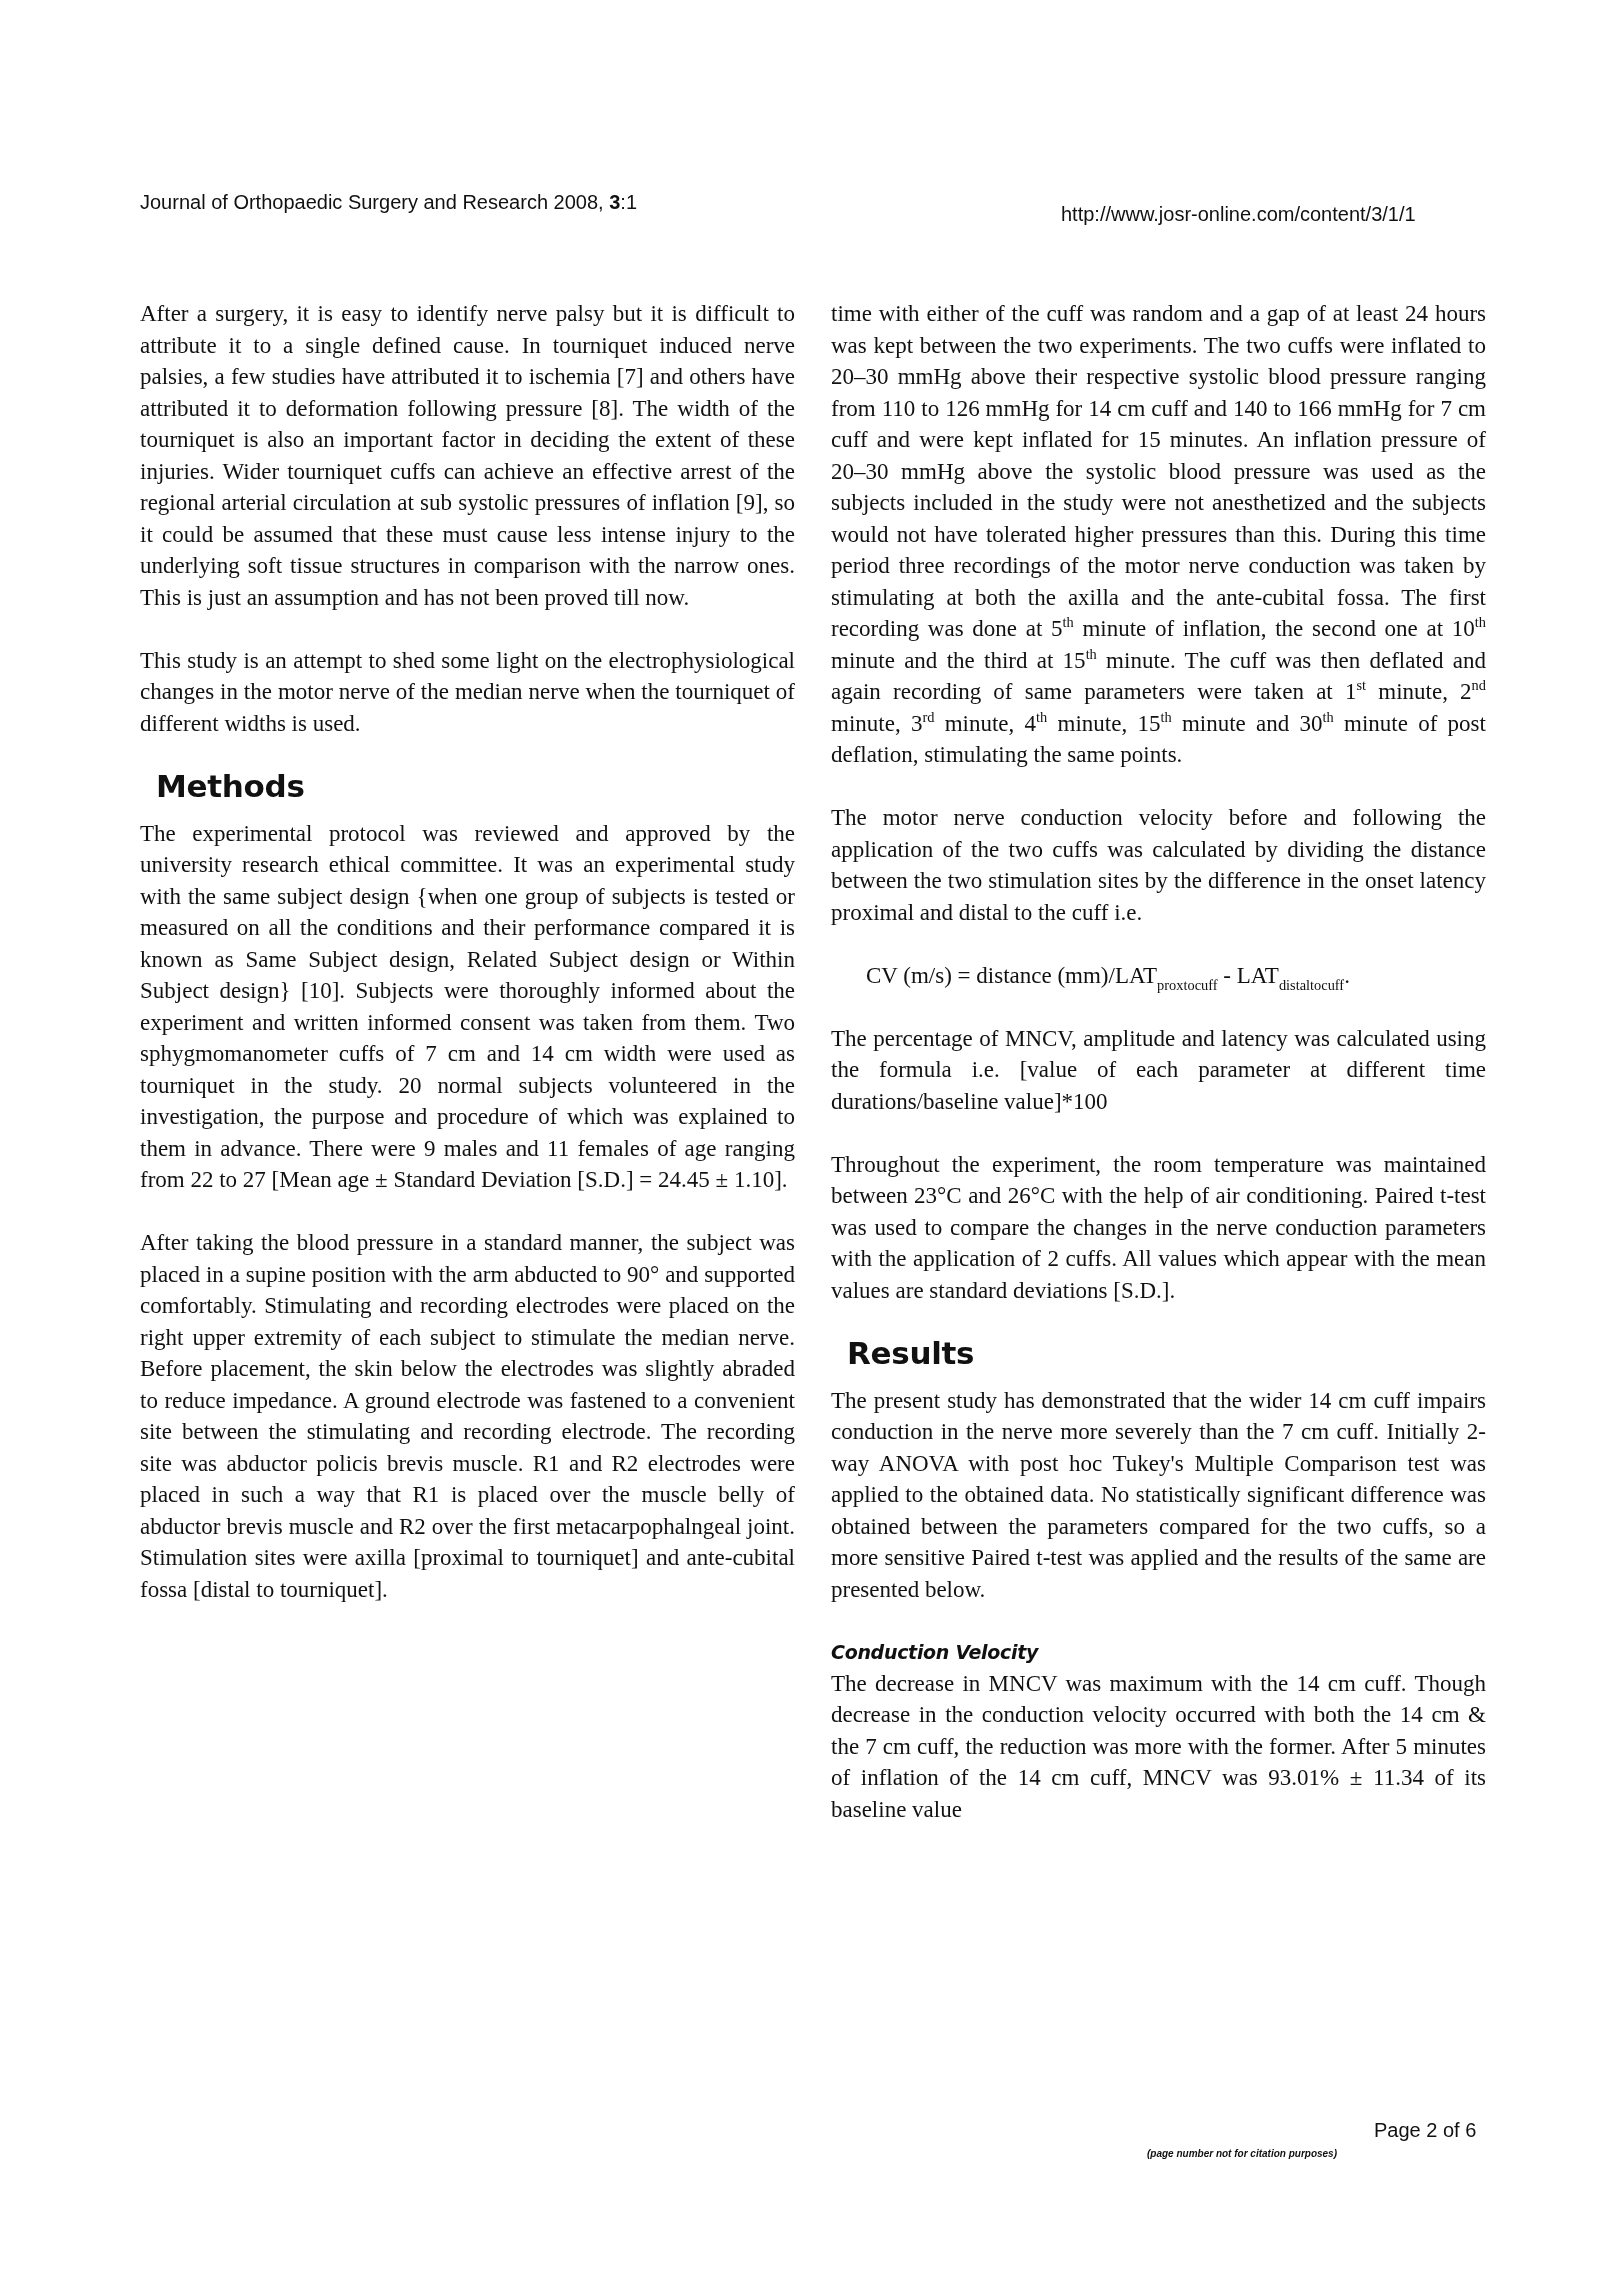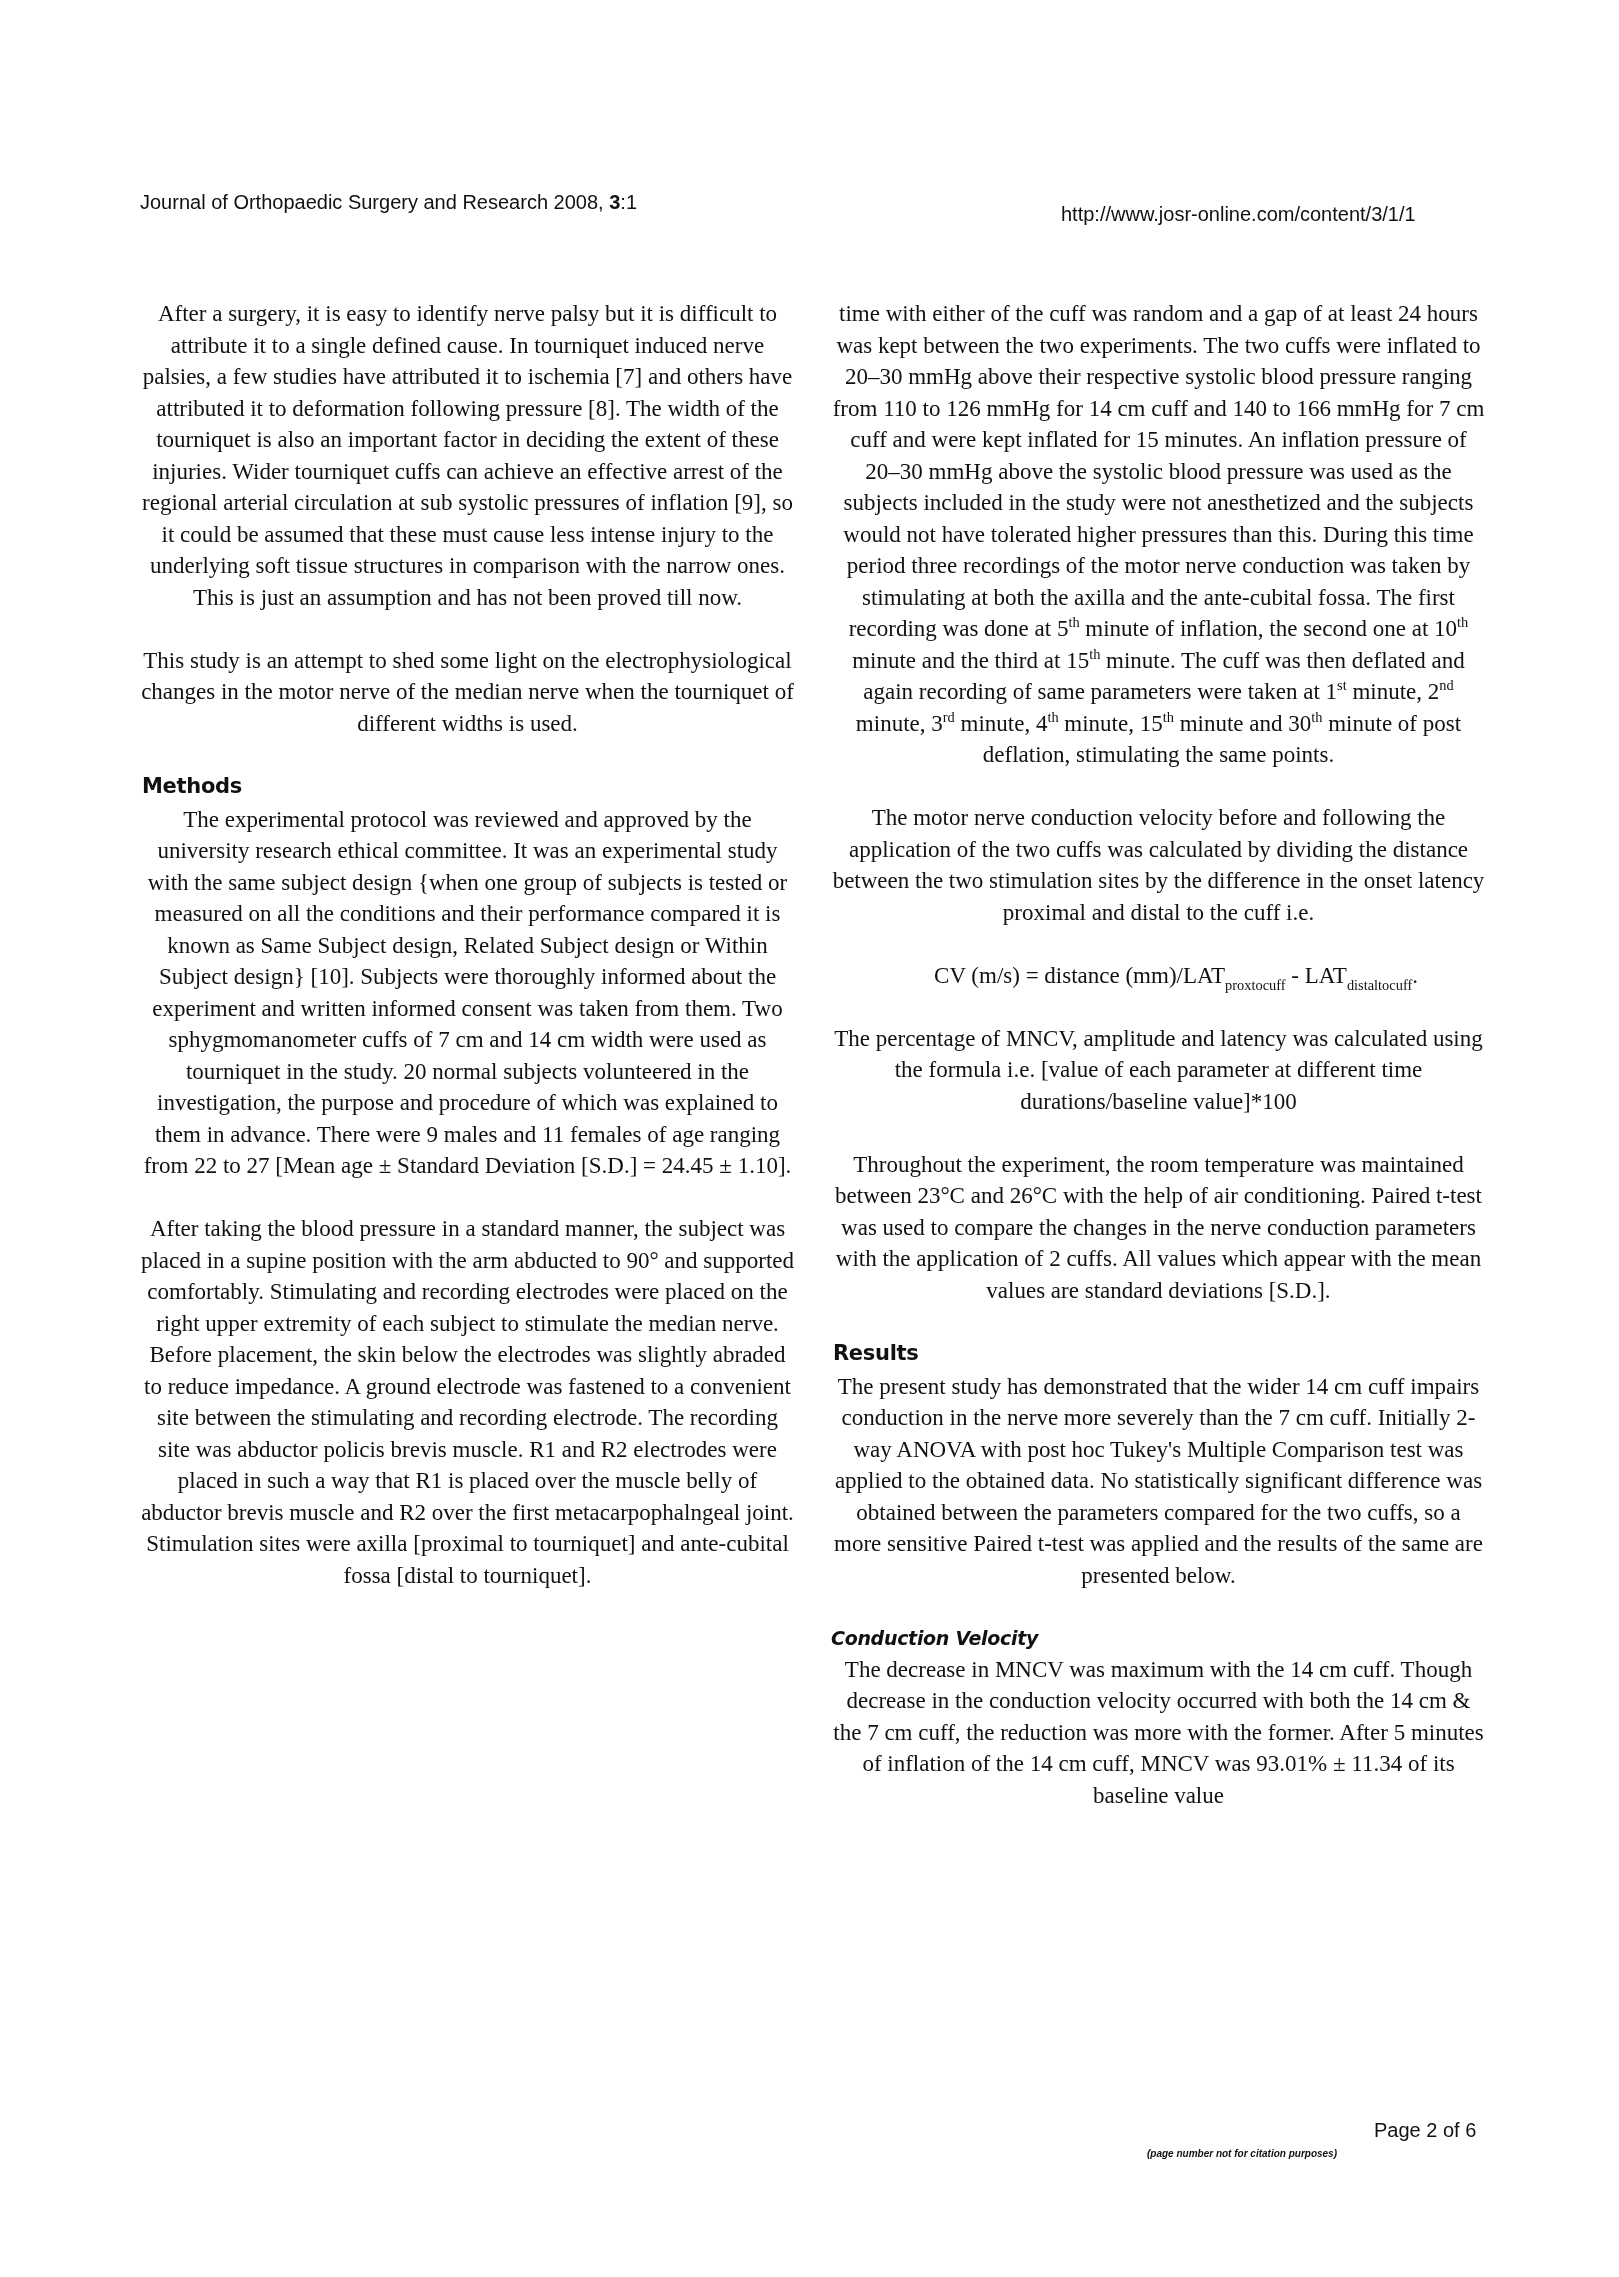--- a/index.html
+++ b/index.html
@@ -14,25 +14,25 @@
     position: absolute; left: 1061px; top: 191px;
     font-family: "Liberation Sans", sans-serif; font-size: 20px; color: #111; margin-top: 12px;
   }
   .col {
     position: absolute; top: 298px; width: 655px;
     font-family: "Liberation Serif", serif; font-size: 23px; line-height: 31.5px;
     text-align: justify; hyphens: manual;
   }
   .col-left { left: 140px; }
   .col-right { left: 831px; }
-  .col p { margin: 0 0 31.5px 0; text-align: center; }
+  .col p { margin: 0 0 31.5px 0; }
   .col p.tight { margin-bottom: 0; }
   h2.section {
     font-family: "DejaVu Sans", sans-serif; font-weight: bold;
-    font-size: 21px; line-height: 31px; margin: 2px; letter-spacing: -0.3px;
+    font-size: 31px; line-height: 31px; margin: 16px; letter-spacing: -0.3px;
   }
   h3.subsection {
     font-family: "DejaVu Sans", sans-serif; font-weight: bold; font-style: italic;
     font-size: 19px; line-height: 31px; margin: 0; letter-spacing: -0.3px;
   }
   sup { font-size: 14.4px; line-height: 0; vertical-align: 8.6px; }
   sub { font-size: 14.4px; line-height: 0; vertical-align: -6.7px; }
   .formula { padding-left: 35px; margin: 0 0 31.5px 0; text-align: left; }
   .footer-page {
     position: absolute; left: 1374px; top: 2119px;

